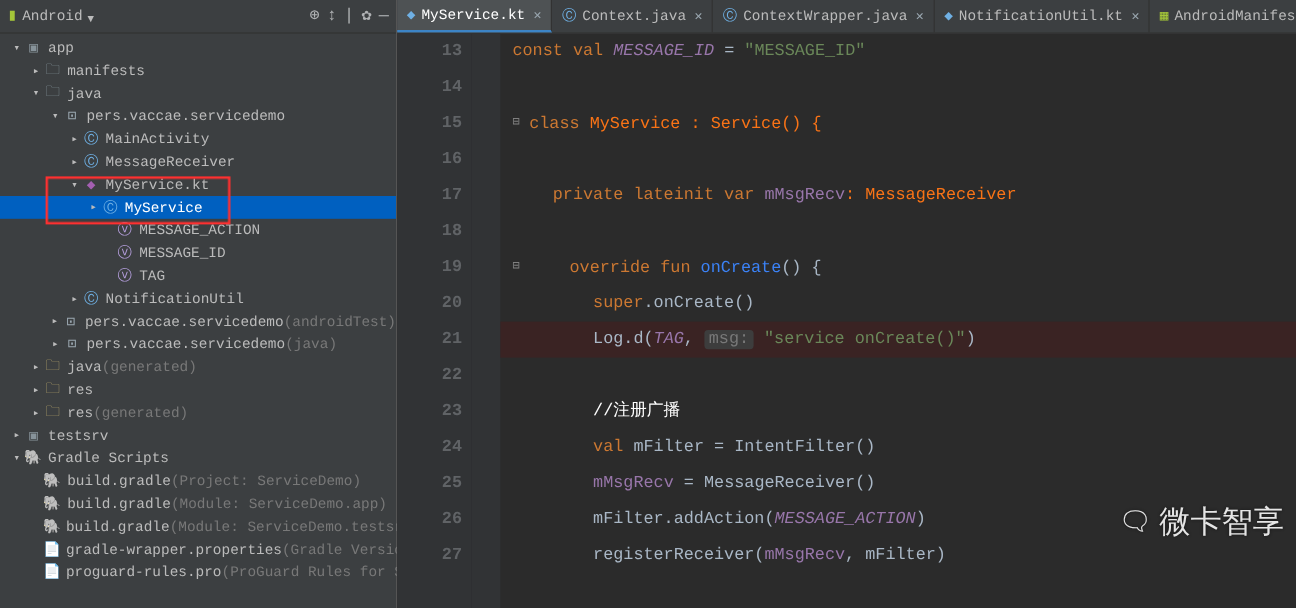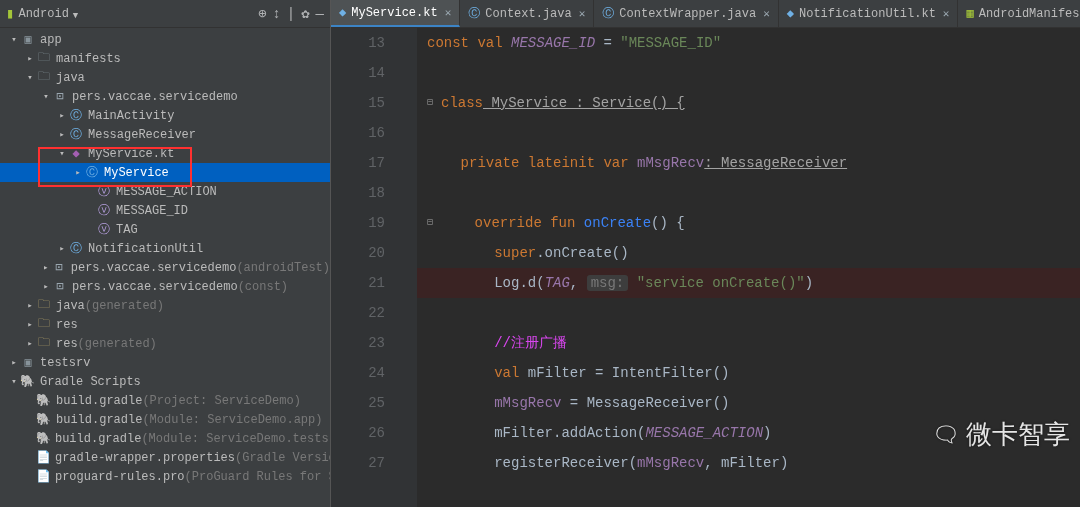--- a/index.html
+++ b/index.html
@@ -37,37 +37,37 @@
 
 .editor { flex: 1; background: #2b2b2b; display: flex; flex-direction: column; border-left: 1px solid #555; min-width: 0; }
 .tabs { display: flex; background: #3c3f41; height: 28px; align-items: stretch; border-bottom: 1px solid #323232; min-width: 0; }
 .tab { display: flex; align-items: center; gap: 5px; padding: 0 8px; border-right: 1px solid #323232; color: #bbbbbb; font-size: 12px; white-space: nowrap; }
 .tab.active { background: #4e5254; border-bottom: 2px solid #3c84c6; color: #fff; }
 .tab .close { color: #9aa7b0; font-size: 11px; margin-left: 2px; }
 .tab .dot { color: #6fb0e4; font-size: 12px; }
 
 .code-wrap { display: flex; flex: 1; overflow: hidden; }
 .gutter { width: 62px; background: #313335; text-align: right; color: #606366; font-size: 14px; line-height: 30px; padding-right: 8px; position: relative; }
-.gutter .ln { height: 30px; position: relative; }
+.gutter .ln { height: 30px; position: relative; font-weight: bold; }
 .mark-col { width: 24px; background: #313335; }
 
 .code { flex: 1; font-size: 14px; line-height: 30px; }
 .line { height: 30px; white-space: pre; padding-left: 10px; }
 .line.bp-line { background: #3a2323; }
 .line .fold { display: inline-block; width: 10px; color: #808080; font-size: 10px; vertical-align: middle; margin-right: 4px; }
 
 
 .kw { color: #cc7832; }
 .str { color: #6a8759; }
 .fn { color: #3b82f6; }
 .hint { background: #3d3d3d; color: #787878; padding: 0 4px; border-radius: 3px; font-style: normal; }
 .field { color: #9876aa; text-decoration-color: #808080; text-underline-offset: 2px; }
-.comment { color: #d946ef; }
+.comment { color: #ffffff; }
 .const-it { color: #9876aa; font-style: italic; }
-.type { color: #a3a3a3; text-decoration: underline; }
+.type { color: #f97316; }
 
 .watermark { position: absolute; right: 10px; bottom: 55px; color: #f0f0f0; font-size: 26px; font-family: "Microsoft YaHei", sans-serif; display: flex; align-items: center; gap: 6px; opacity: 0.95; text-shadow: 0 0 3px rgba(0,0,0,0.6); }
 .watermark .wx { font-size: 22px; }
 </style>
 </head>
 <body>
 
 <div class="ide">
 
   <div class="sidebar">
@@ -150,21 +150,21 @@
       <div class="tree-item" style="padding-left:40px">
           <span class="caret">▸</span>
           <span class="t-icon ico-package">⊡</span>
           <span class="t-label">pers.vaccae.servicedemo</span> 
           <span class="t-label dim">(androidTest)</span>
         </div>
       <div class="tree-item" style="padding-left:40px">
           <span class="caret">▸</span>
           <span class="t-icon ico-package">⊡</span>
           <span class="t-label">pers.vaccae.servicedemo</span> 
-          <span class="t-label dim">(const)</span>
+          <span class="t-label dim">(java)</span>
         </div>
       <div class="tree-item" style="padding-left:24px">
           <span class="caret">▸</span>
           <span class="t-icon ico-lib">🗀</span>
           <span class="t-label">java</span> 
           <span class="t-label dim">(generated)</span>
         </div>
       <div class="tree-item" style="padding-left:24px">
           <span class="caret">▸</span>
           <span class="t-icon ico-lib">🗀</span>

